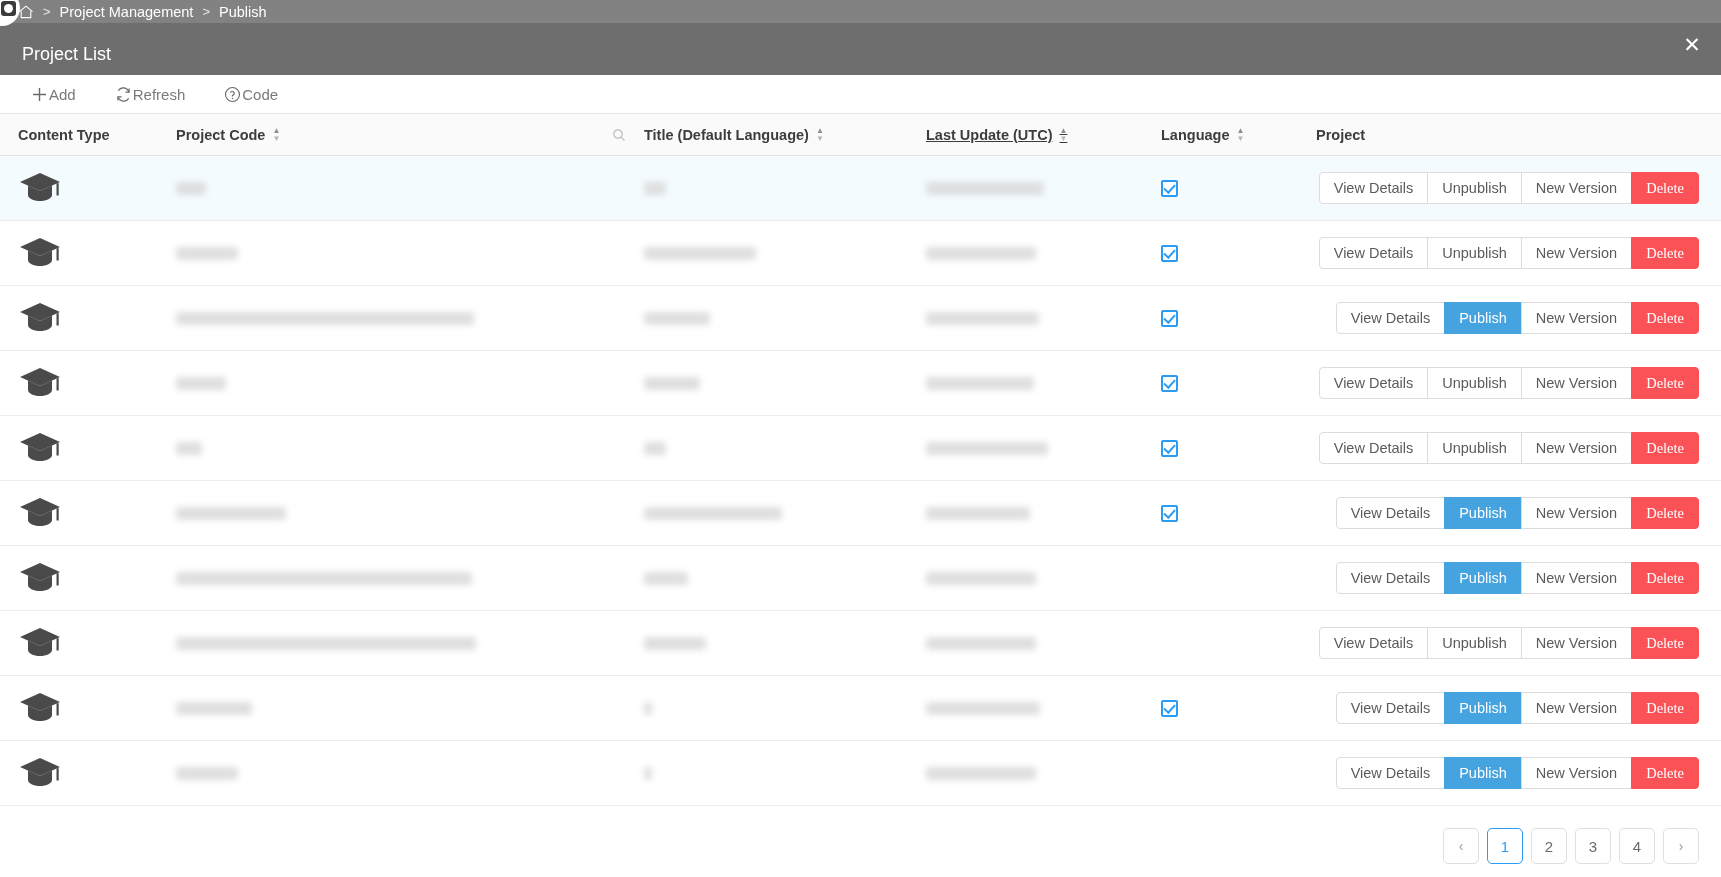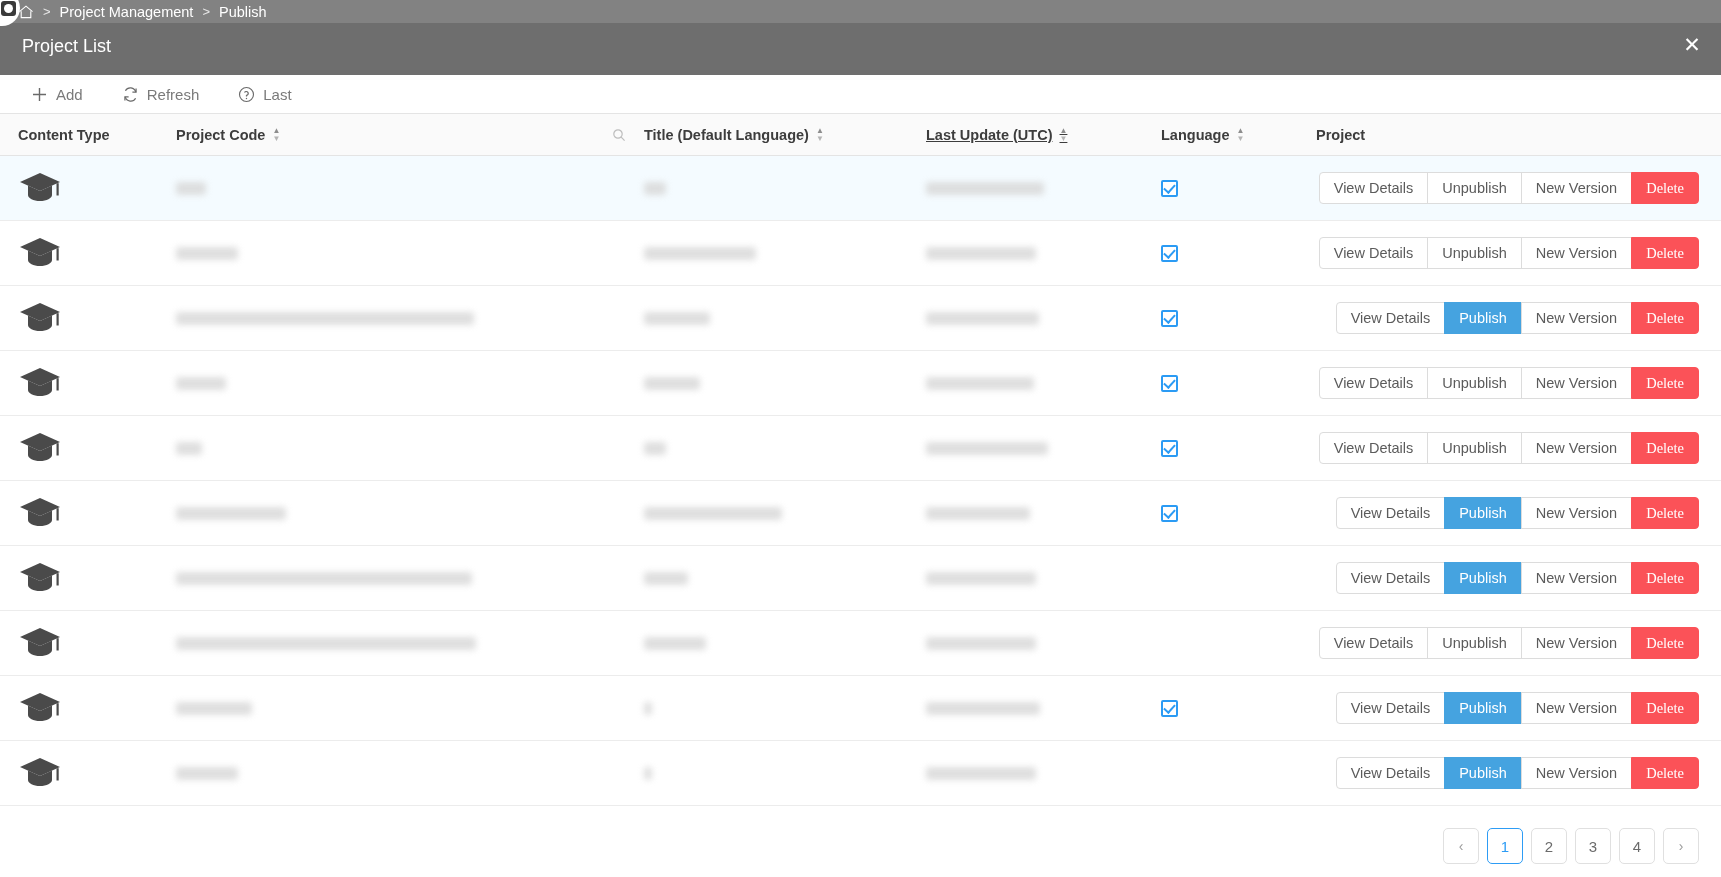--- a/index.html
+++ b/index.html
@@ -52,21 +52,21 @@
   }
   #corner-badge .inner:after{
     content:""; position:absolute; left:3px; top:3px;
     width:9px;height:9px;border-radius:50%;background:#fff;
   }
 
   #page-title-bar {
     height: 52px;
     display: flex;
     align-items: flex-start;
-    padding: 12px 0 0 22px;
+    padding: 20px 0 0 22px;
     position: relative;
   }
   #page-title {
     color: #ffffff;
     font-size: 18px;
     line-height: 22px;
     font-weight: 400;
   }
   #close-btn {
     position: absolute;
@@ -83,21 +83,21 @@
   
   #toolbar {
     height: 38px;
     background: #ffffff;
     display: flex;
     align-items: center;
     padding-left: 30px;
     gap: 38px;
   }
   .tb-item {
-    display: flex; align-items: center; gap: 7px;
+    display: flex; align-items: center; 
     font-size: 15px; color: #7a7a7a;
     cursor: pointer; user-select:none;
     height: 26px;
   }
   .tb-icon { display:flex; align-items:center; justify-content:center; width:19px; height:19px; color:#6a6a6a; }
   .tb-icon svg { display:block; }
 
   
   #table-wrap { width: 100%; background: #fff; }
   table#grid { width: 100%; border-collapse: collapse; table-layout: fixed; }
@@ -261,21 +261,21 @@
   </div>
 
   <div class="tb-item">
     <span class="tb-icon">
       <svg width="17" height="17" viewBox="0 0 18 18" fill="none" stroke="#6a6a6a" stroke-width="1.2">
         <circle cx="9" cy="9" r="7.4"></circle>
         <path d="M6.9 6.9 A2.1 2.1 0 1 1 9 10.0 V11.1" stroke-width="1.3"></path>
         <circle cx="9" cy="13.3" r="0.75" fill="#6a6a6a" stroke="none"></circle>
       </svg>
     </span>
-    <span>Last</span>
+    <span>Code</span>
   </div>
 </div>
 
 <div id="table-wrap">
   <table id="grid">
     <colgroup>
       <col class="col-type">
         <col class="col-code">
         <col class="col-title">
       <col class="col-date">

